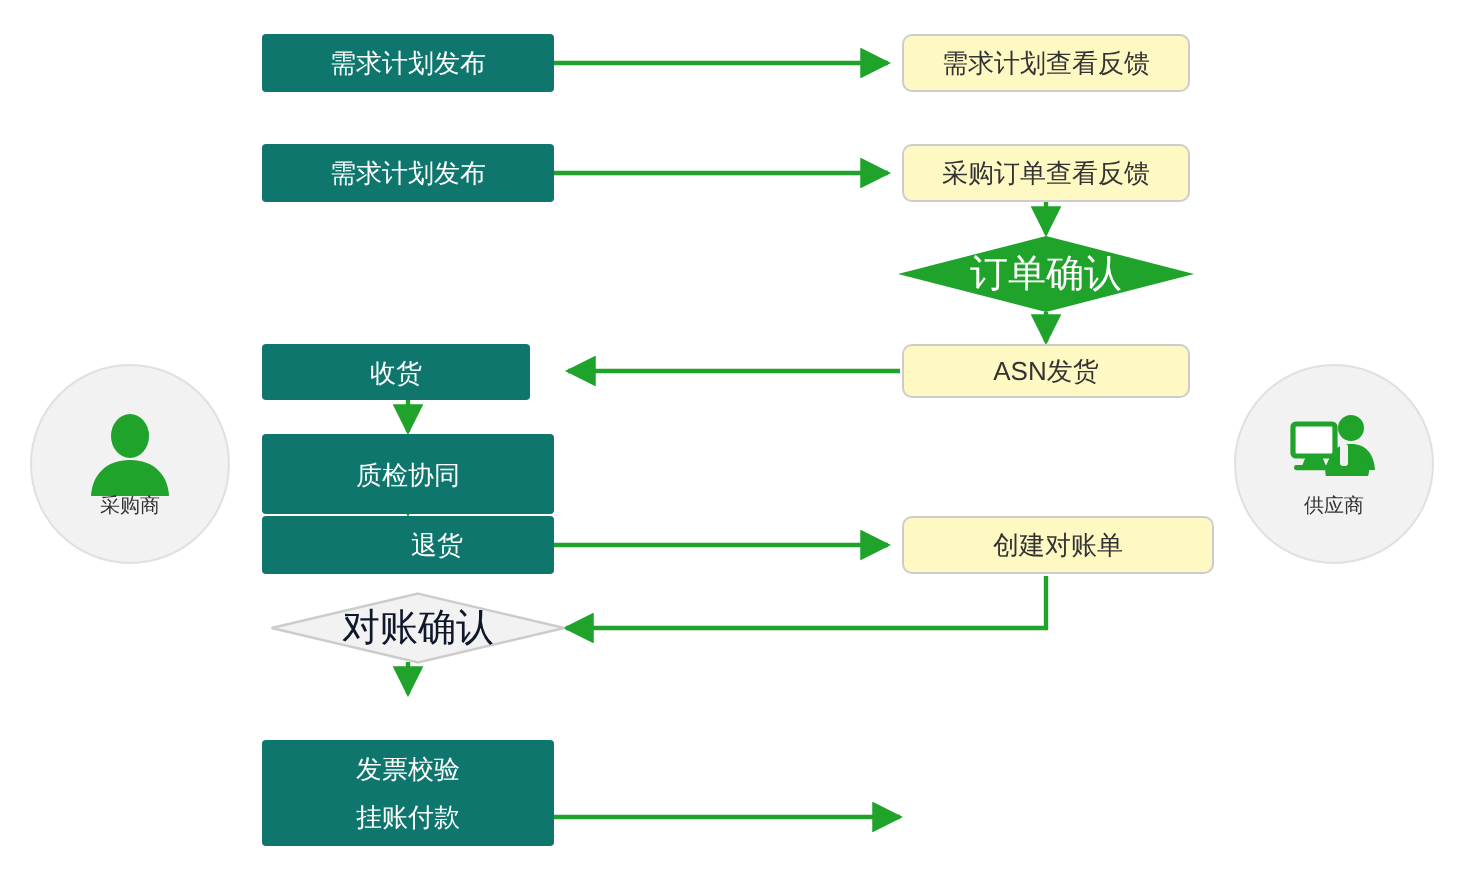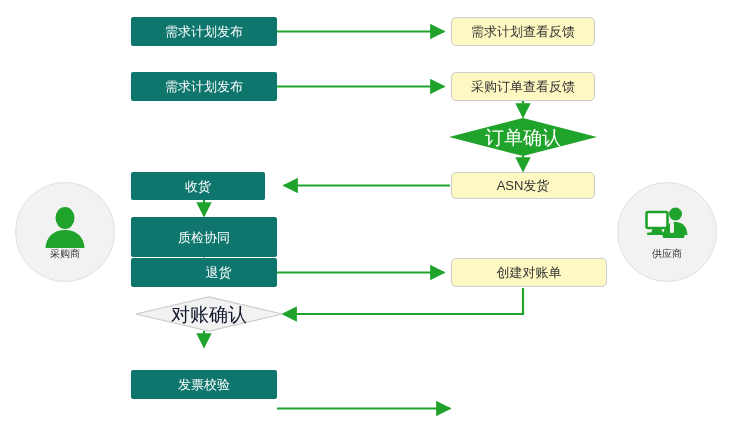--- a/index.html
+++ b/index.html
@@ -215,14 +215,17 @@
     <svg viewBox="0 0 148 36" width="148" height="36" xmlns="http://www.w3.org/2000/svg">
       <polygon points="74,0.8 147.2,18 74,35.2 0.8,18" fill="#f2f2f2" stroke="#cccccc" stroke-width="1.2"></polygon>
     </svg>
     <div class="dlabel">对账确认</div>
   </div>
 
   <div class="node node-green" style="left:131px; top:348px; width:146px; height:29px;margin-top:22px;">
     <span>发票校验</span>
   </div>
 
+  <div class="node node-green" style="left:131px; top:394px; width:146px; height:29px;">
+    <span>挂账付款</span>
+  </div>
 
 </div>
 
 </body></html>

